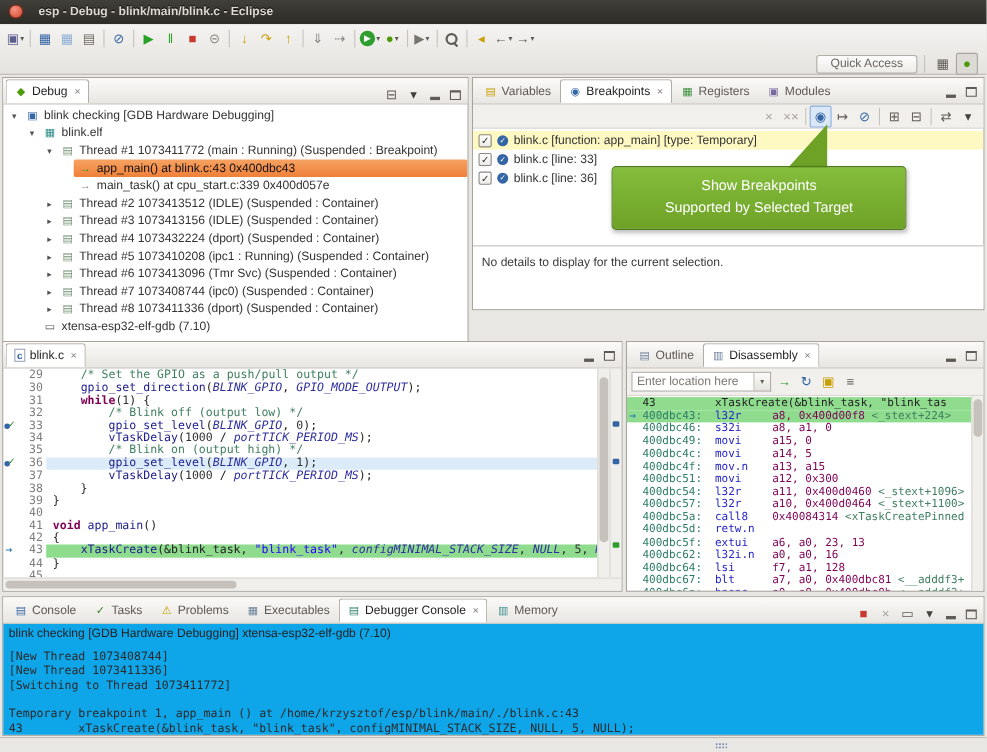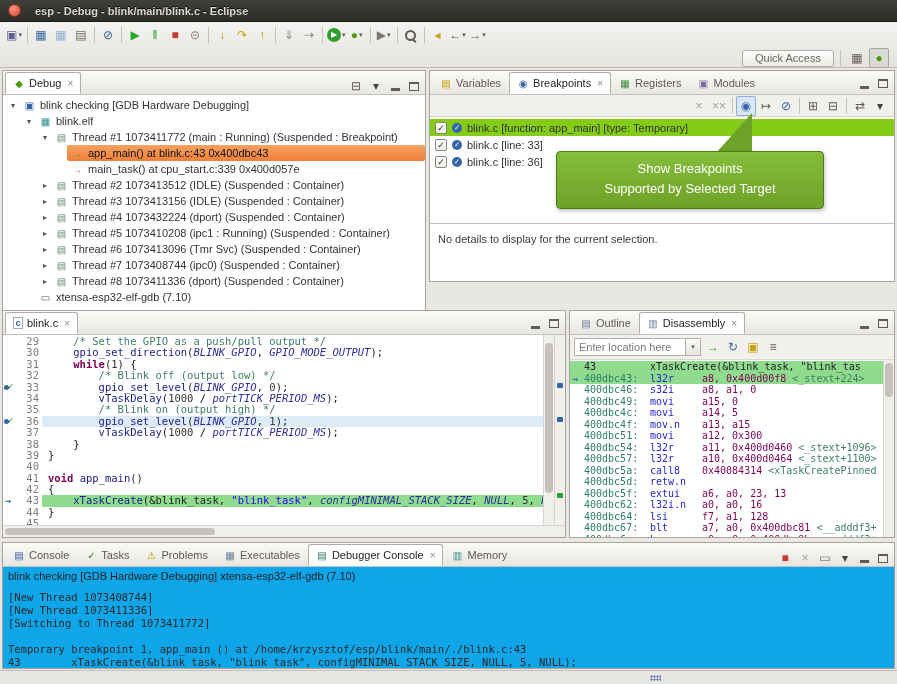--- a/index.html
+++ b/index.html
@@ -71,21 +71,21 @@
 .tico-thread::before{content:"▤";color:#6f8f6f}
 .tico-frame-current::before{content:"→";color:#2f9e2f;font-weight:bold}
 .tico-frame::before{content:"→";color:#8a8680}
 .tico-gdb::before{content:"▭";color:#55524d}
 .tree-label{overflow:hidden;text-overflow:ellipsis}
 
 
 .bp-toolbar{height:22px;flex:none;border-bottom:1px solid #dad7d1;background:#f2f0ed;display:flex;align-items:center;justify-content:flex-end;padding-right:4px}
 .bp-list{flex:1;overflow:hidden;padding-top:2px;position:relative}
 .bp-row{height:17px;display:flex;align-items:center;gap:5px;padding-left:5px;white-space:nowrap}
-.bp-row.selected{background:#84cc16}
+.bp-row.selected{background:#fef9c3}
 .cb{width:12px;height:12px;border:1px solid #8a8680;background:linear-gradient(#fff,#ecebe7);border-radius:2px;display:inline-flex;align-items:center;justify-content:center;font-size:9px;color:#2a2a2a;flex:none}
 .cb.checked::before{content:"✓"}
 .bpdot{width:10px;height:10px;border-radius:50%;background:var(--breakpoint-blue,#3465a4);color:#fff;font-size:7px;display:inline-flex;align-items:center;justify-content:center;flex:none}
 .bpdot::before{content:"✓"}
 .bp-details{height:58px;flex:none;border-top:1px solid #c5c1ba;background:#fff;padding:9px 8px;color:#3a3a3a}
 .bp-tooltip{position:absolute;left:126px;top:80px;width:268px;height:58px;z-index:6;background:linear-gradient(#85bd3c,var(--tooltip-green,#6ea227));border:1px solid var(--tooltip-green-dark,#4e7a1a);border-radius:4px;color:#fff;text-align:center;font-size:13px;line-height:1.5;padding-top:7px;box-shadow:1px 2px 4px rgba(0,0,0,.25)}
 .bp-arrow{position:absolute;left:286px;top:42px;width:0;height:0;border-bottom:40px solid var(--tooltip-green,#6ea227);border-left:36px solid transparent;z-index:5}
 
 
 .ed-main{flex:1;display:flex;flex-direction:column;overflow:hidden}

